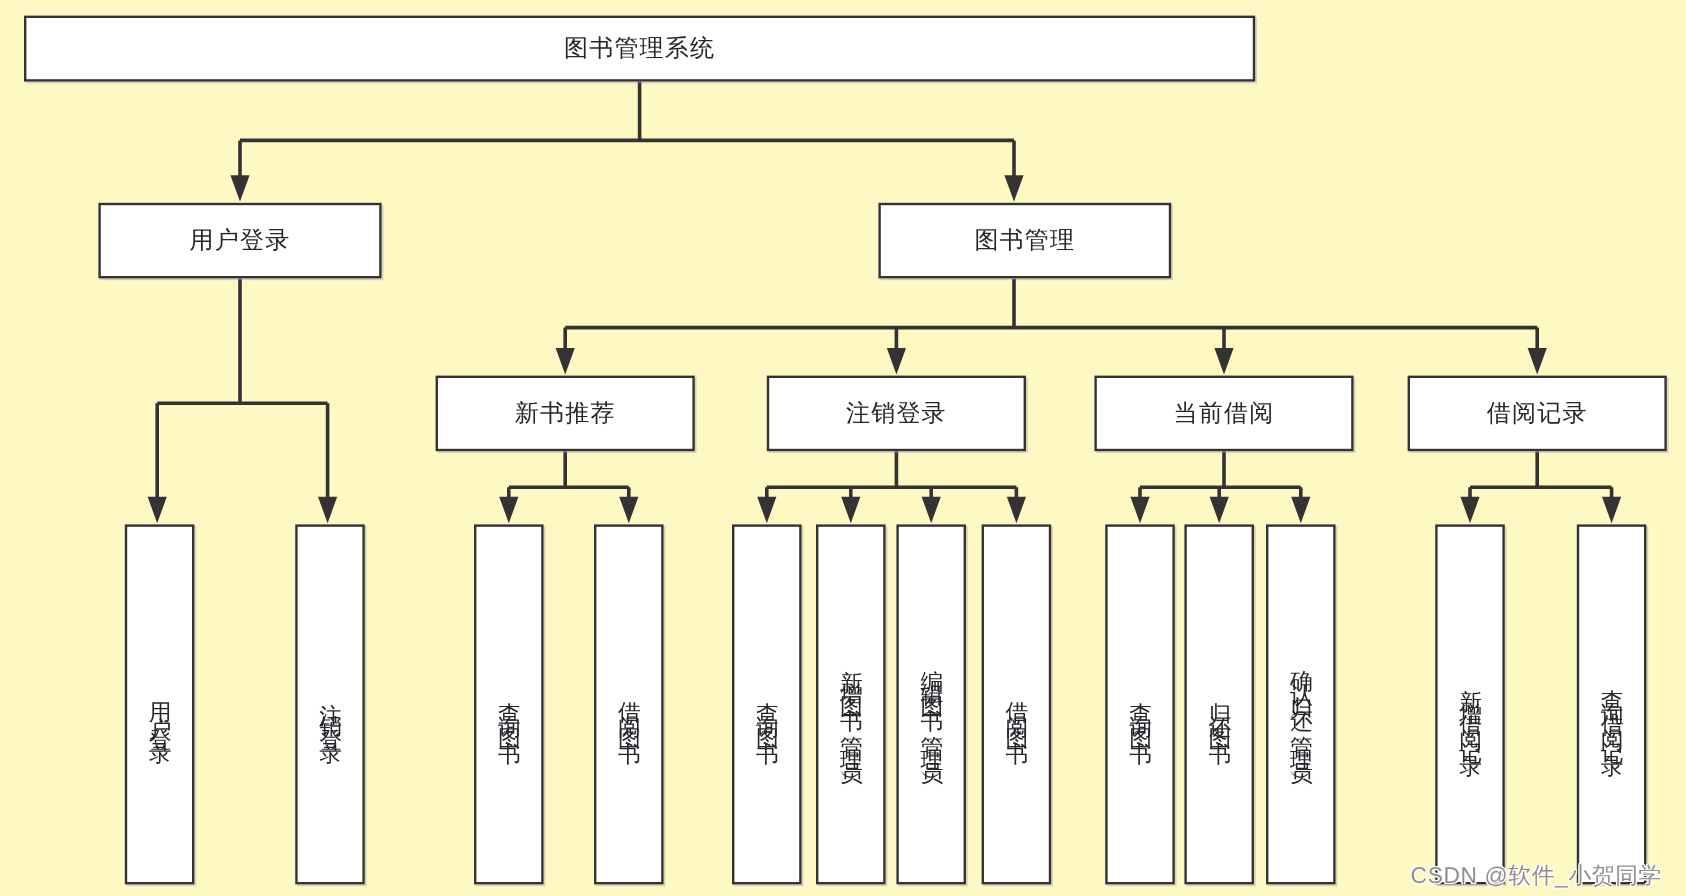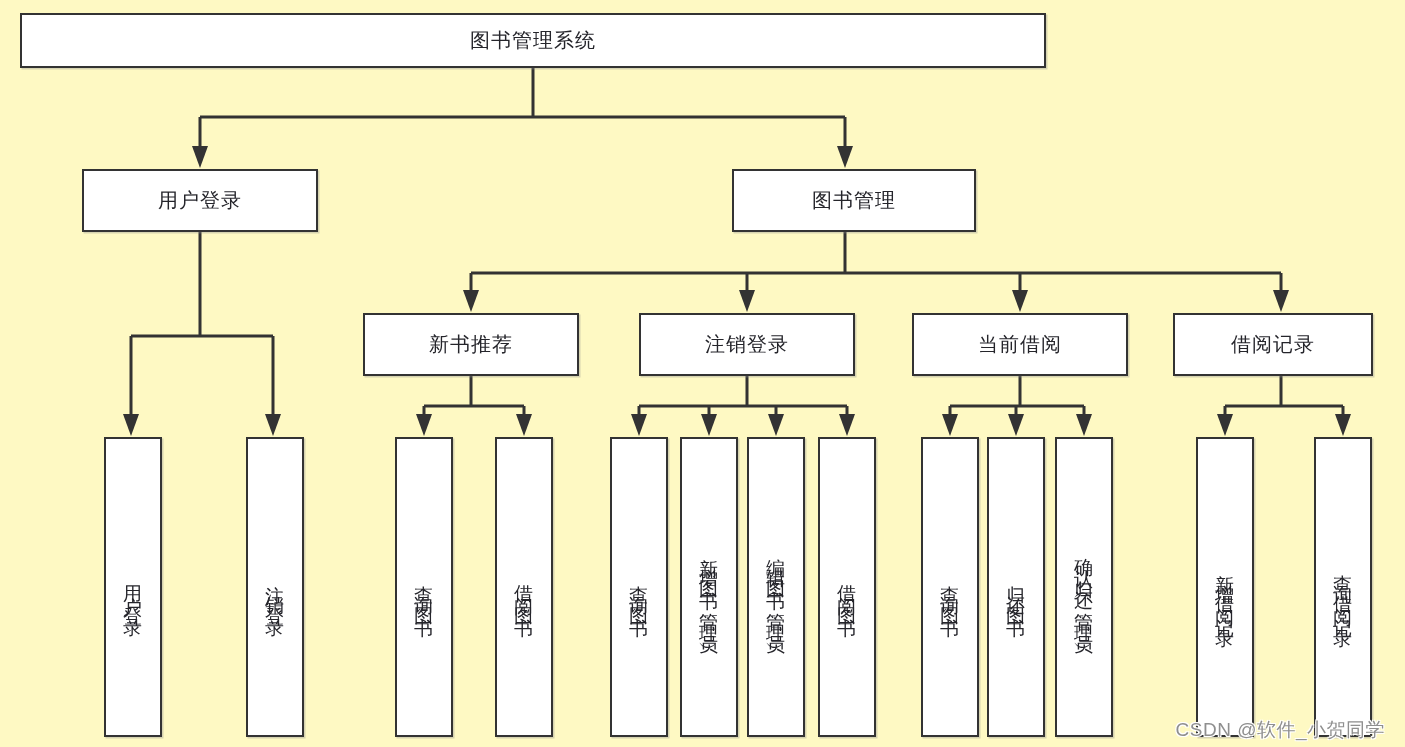--- a/index.html
+++ b/index.html
@@ -113,21 +113,21 @@
 
   <div class="node" style="left:363px; top:313px; width:216px; height:63px;">
     <span class="hlabel">新书推荐</span>
   </div>
   <div class="node" style="left:639px; top:313px; width:216px; height:63px;">
     <span class="hlabel">注销登录</span>
   </div>
   <div class="node" style="left:912px; top:313px; width:216px; height:63px;text-align:right;">
     <span class="hlabel">当前借阅</span>
   </div>
-  <div class="node" style="left:1173px; top:313px; width:200px; height:63px;">
+  <div class="node" style="left:1173px; top:313px; width:216px; height:63px;">
     <span class="hlabel">借阅记录</span>
   </div>
 
   <div class="node leaf" style="left:104px;">
     <span class="vtext">用户登录</span>
   </div>
   <div class="node leaf" style="left:246px;">
     <span class="vtext">注销登录</span>
   </div>
 

